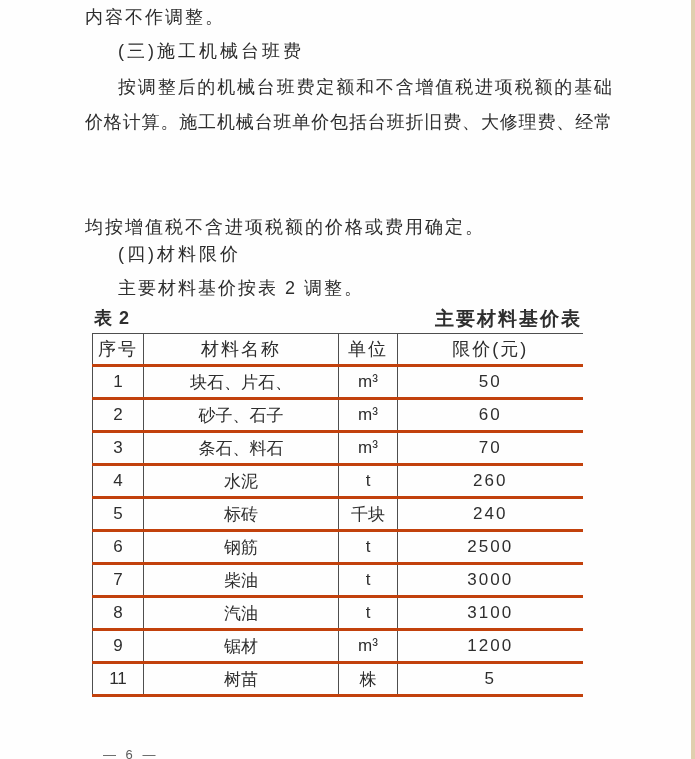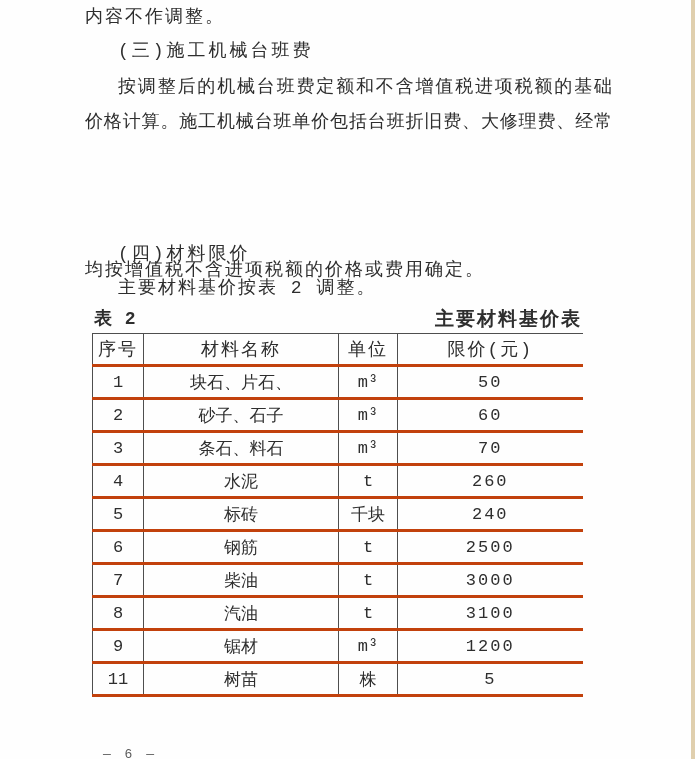--- a/index.html
+++ b/index.html
@@ -6,21 +6,21 @@
     margin: 0;
     padding: 0;
     background: #ffffff;
   }
   .page {
     position: relative;
     width: 695px;
     height: 759px;
     background: #fefefe;
     overflow: hidden;
-    font-family: Liberation Mono, monospace;
+    font-family: Liberation Sans, sans-serif;
     color: #2e2e2e;
   }
   .edge-strip {
     position: absolute;
     top: 0;
     right: 0;
     width: 4px;
     height: 100%;
     background: #e0cfae;
   }
@@ -111,21 +111,21 @@
 <div class="page">
 
   <div class="edge-strip"></div>
 
   <div class="tl spaced" style="left:85px; top:6px;">内容不作调整。</div>
 
   <div class="tl heading" style="left:118px; top:40px;">(三)施工机械台班费</div>
 
   <div class="tl just indent-line" style="top:76px;">按调整后的机械台班费定额和不含增值税进项税额的基础</div>
   <div class="tl just full-line" style="top:111px;">价格计算。施工机械台班单价包括台班折旧费、大修理费、经常</div>
-  <div class="tl spaced" style="left:85px; top:216px;margin-top:43px;">均按增值税不含进项税额的价格或费用确定。</div>
+  <div class="tl spaced" style="left:85px; top:216px;">均按增值税不含进项税额的价格或费用确定。</div>
 
   <div class="tl heading" style="left:118px; top:243px;">(四)材料限价</div>
 
   <div class="tl spaced" style="left:118px; top:277px;">主要材料基价按表 2 调整。</div>
 
   <div class="caption-row">
     <span class="caption-label">表 2</span>
     <div class="caption-title">主要材料基价表</div>
   </div>
 

